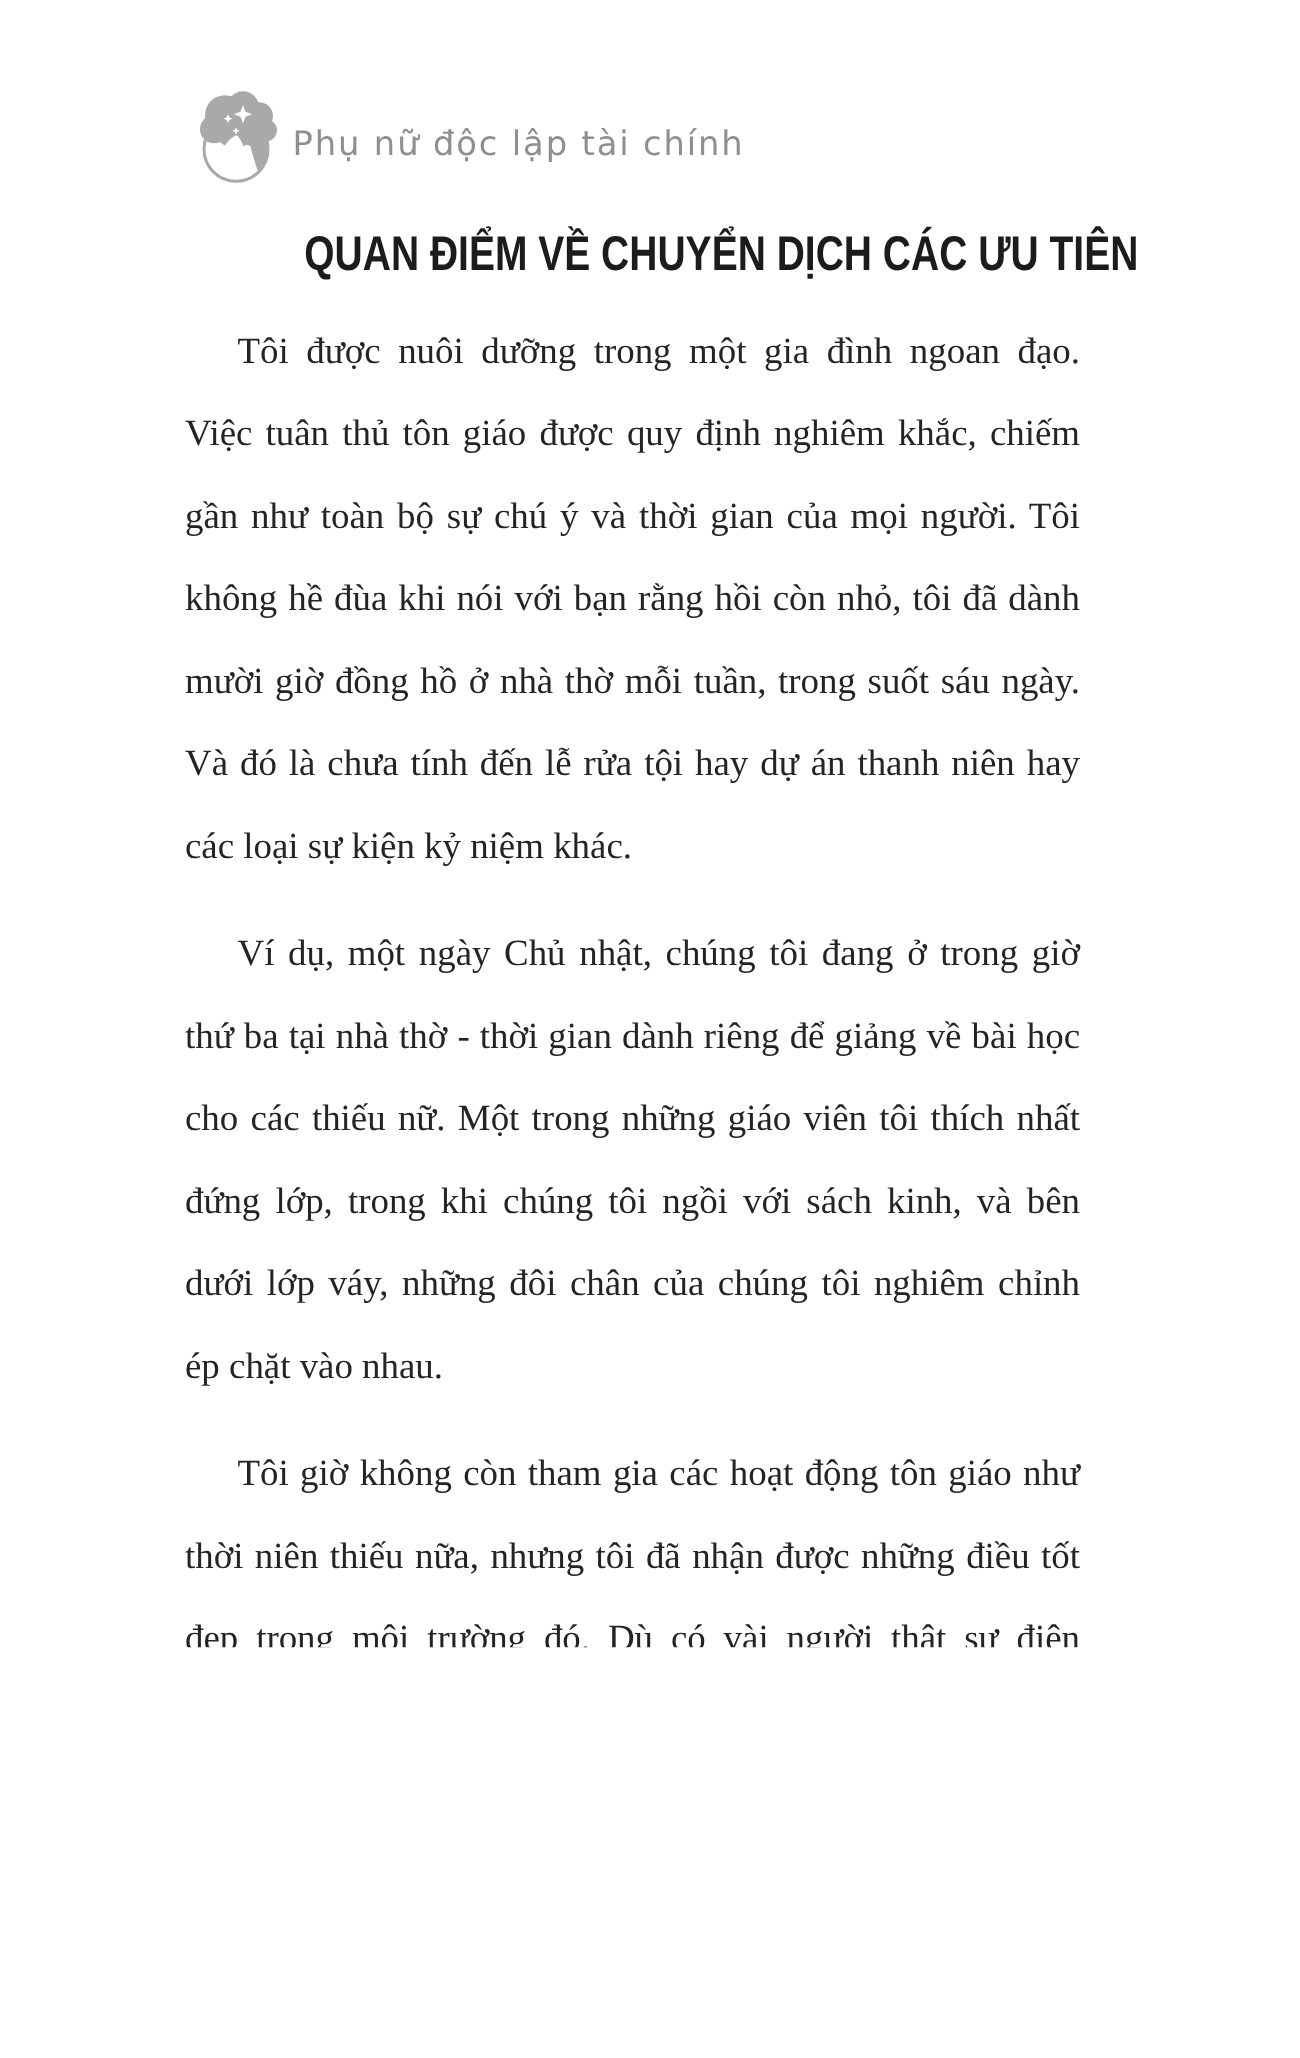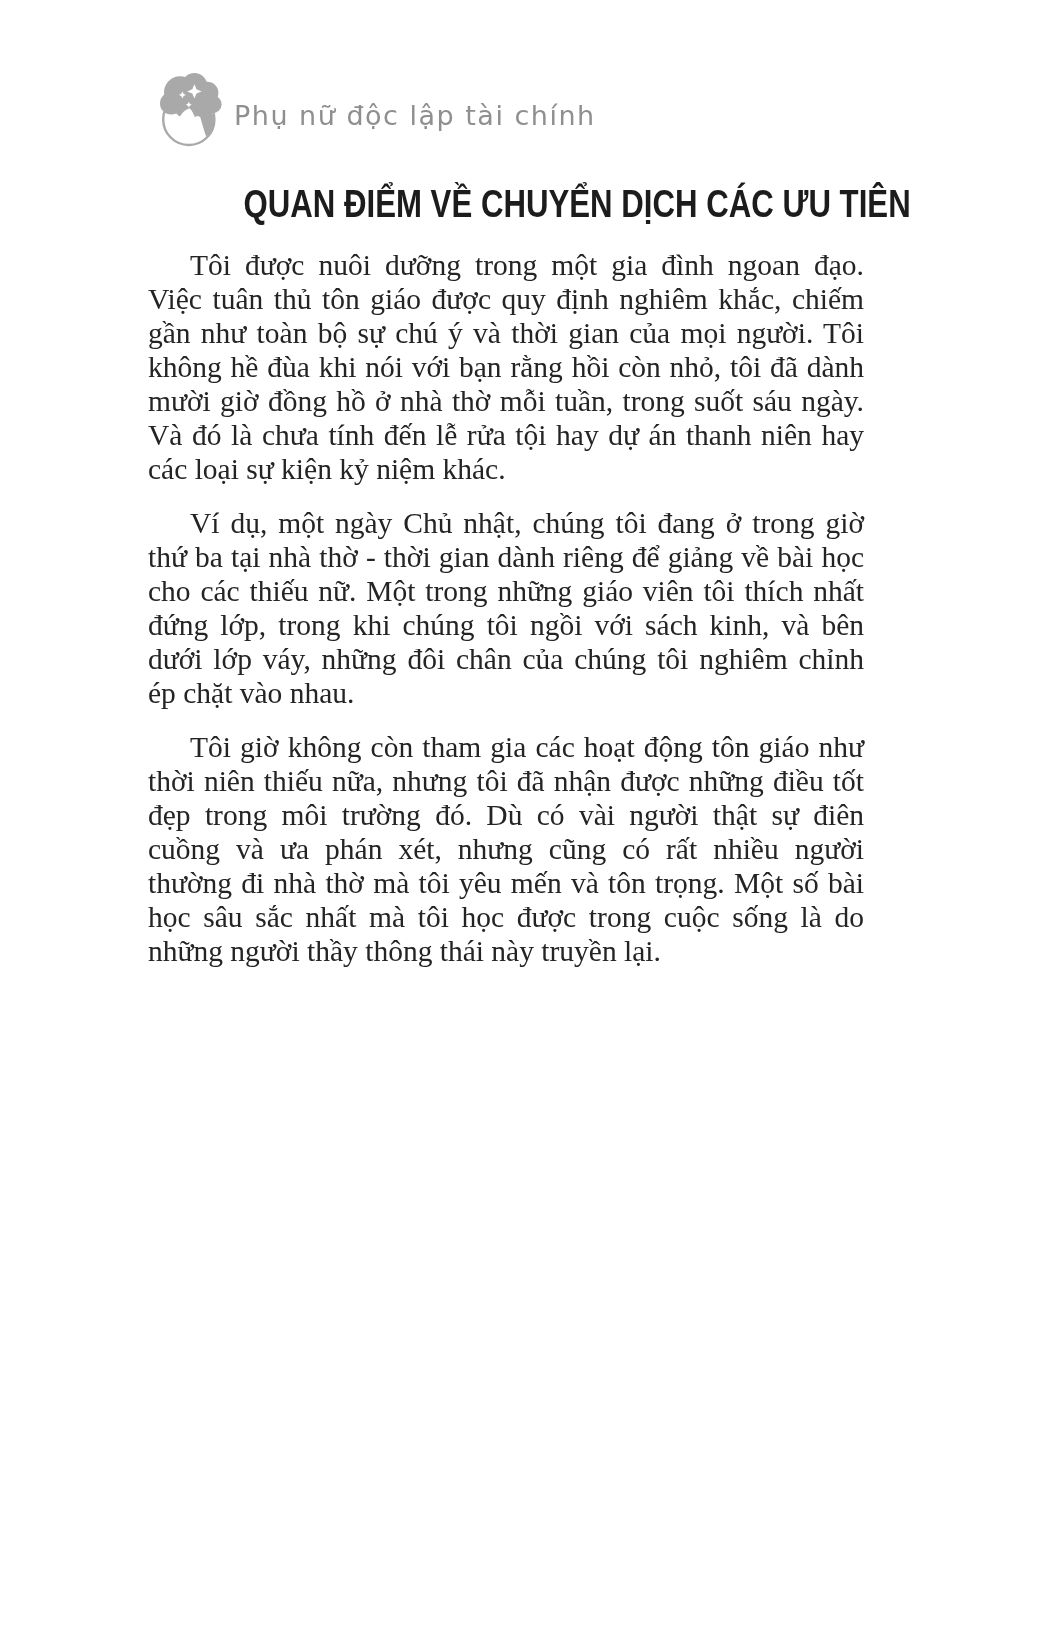--- a/index.html
+++ b/index.html
@@ -35,21 +35,21 @@
   }
   .chapter-heading .condensed{
     display:inline-block;
     transform:scaleX(0.80);
     transform-origin:center center;
     letter-spacing:0px;
   }
   
   .body-text{
     position:absolute;left:148px;top:248px;width:716px;
-    font-size:29.5px;line-height:34px;
+    font-size:29.5px;line-height:66px;
     color:#242424;
     text-align:justify;
   }
   .body-text p{
     margin:0 0 20px 0;
     text-indent:42px;
   }
   
   .page-number{
     position:absolute;left:150px;top:1462px;

